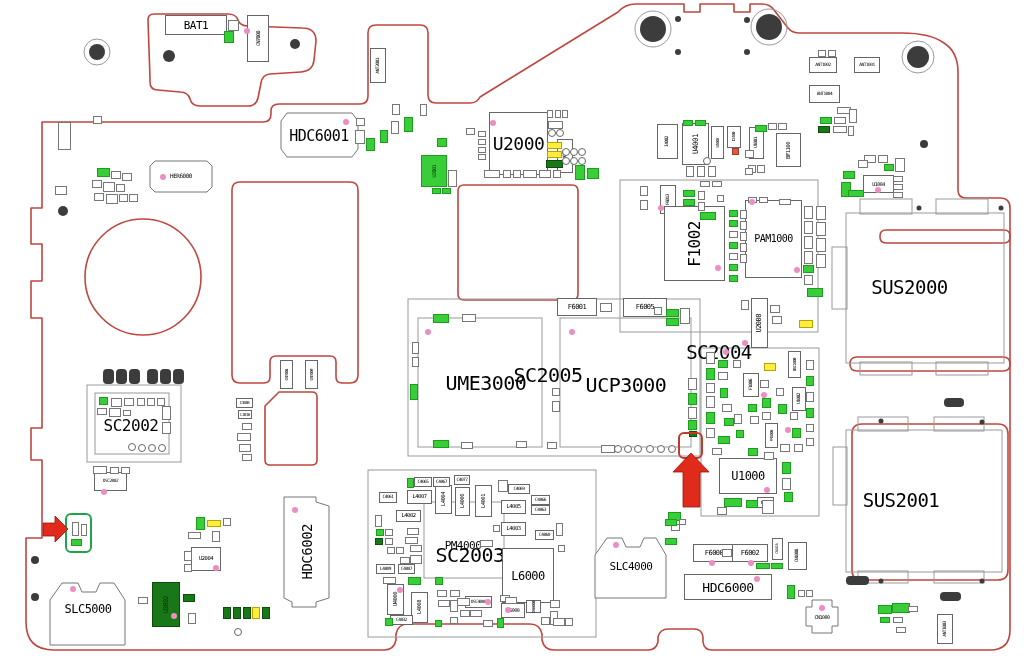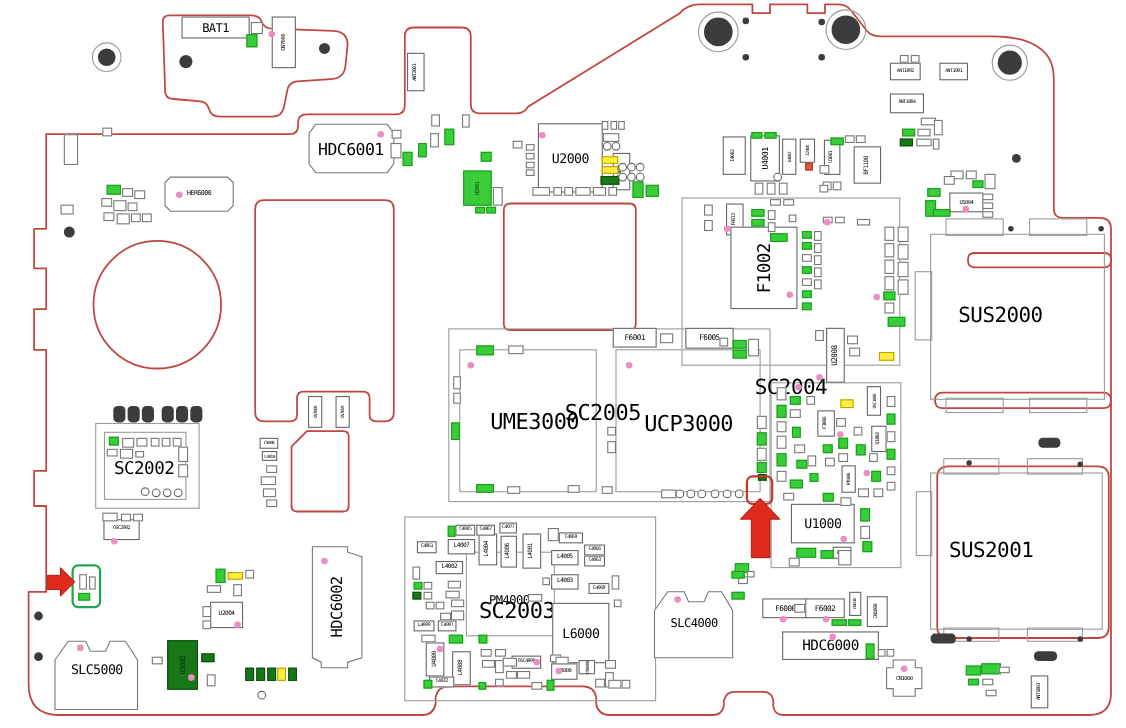--- a/index.html
+++ b/index.html
@@ -70,21 +70,21 @@
       </div>
       <div class="comp box" style="left: 370px; top: 48px; width: 16px; height: 35px; font-size: 4.5px;">
         <span class="vert">ANT2001</span>
       </div>
       <div class="comp lbl" style="left: 283px; top: 125px; width: 72px; height: 22px; font-size: 15px;">
         <span>HDC6001</span>
       </div>
       <div class="comp lbl" style="left: 152px; top: 170px; width: 58px; height: 12px; font-size: 6px;">
         <span>HER6000</span>
       </div>
-      <div class="comp box" style="left: 489px; top: 112px; width: 59px; height: 63px; font-size: 12px;">
+      <div class="comp box" style="left: 489px; top: 112px; width: 59px; height: 63px; font-size: 18px;">
         <span>U2000</span>
       </div>
       <div class="comp box" style="left: 557px; top: 139px; width: 16px; height: 34px; font-size: 4.5px;">
         <span class="vert">I4000</span>
       </div>
       <div class="comp lbl" style="background: rgb(57, 205, 57); border: 1px solid rgb(27, 158, 27); color: rgb(10, 58, 10); left: 421px; top: 155px; width: 26px; height: 32px; font-size: 5px;">
         <span class="vert">U2001</span>
       </div>
       <div class="comp box" style="left: 657px; top: 124px; width: 21px; height: 35px; font-size: 4.5px;">
         <span class="vert">I4002</span>
@@ -115,20 +115,23 @@
       </div>
       <div class="comp box" style="left: 863px; top: 175px; width: 31px; height: 18px; font-size: 5px;">
         <span>U1004</span>
       </div>
       <div class="comp box" style="left: 660px; top: 185px; width: 16px; height: 29px; font-size: 4.5px;">
         <span class="vert">F6013</span>
       </div>
       <div class="comp box" style="left: 664px; top: 206px; width: 61px; height: 75px; font-size: 16px;">
         <span class="vert">F1002</span>
       </div>
+      <div class="comp box" style="left: 745px; top: 200px; width: 57px; height: 78px; font-size: 10px;">
+        <span>PAM1000</span>
+      </div>
       <div class="comp box" style="left: 751px; top: 298px; width: 17px; height: 50px; font-size: 7px;">
         <span class="vert">U2008</span>
       </div>
       <div class="comp lbl" style="left: 862px; top: 276px; width: 95px; height: 22px; font-size: 19px;">
         <span>SUS2000</span>
       </div>
       <div class="comp lbl" style="left: 855px; top: 489px; width: 92px; height: 23px; font-size: 19px;">
         <span>SUS2001</span>
       </div>
       <div class="comp box" style="left: 557px; top: 298px; width: 40px; height: 18px; font-size: 7px;">
@@ -232,21 +235,21 @@
       </div>
       <div class="comp box" style="left: 732px; top: 544px; width: 36px; height: 18px; font-size: 7px;">
         <span>F6002</span>
       </div>
       <div class="comp box" style="left: 772px; top: 538px; width: 11px; height: 22px; font-size: 3.5px;">
         <span class="vert">CN1018</span>
       </div>
       <div class="comp box" style="left: 788px; top: 542px; width: 19px; height: 28px; font-size: 4.5px;">
         <span class="vert">CN1008</span>
       </div>
-      <div class="comp box" style="left: 684px; top: 574px; width: 88px; height: 26px; font-size: 13px; margin-left: 27px;">
+      <div class="comp box" style="left: 684px; top: 574px; width: 88px; height: 26px; font-size: 13px;">
         <span>HDC6000</span>
       </div>
       <div class="comp lbl" style="left: 808px; top: 611px; width: 28px; height: 13px; font-size: 5px;">
         <span>CN1000</span>
       </div>
       <div class="comp box" style="left: 937px; top: 614px; width: 16px; height: 30px; font-size: 4.5px;">
         <span class="vert">ANT1003</span>
       </div>
       <div class="comp box" style="left: 379px; top: 492px; width: 18px; height: 11px; font-size: 4.5px;">
         <span>C4061</span>

